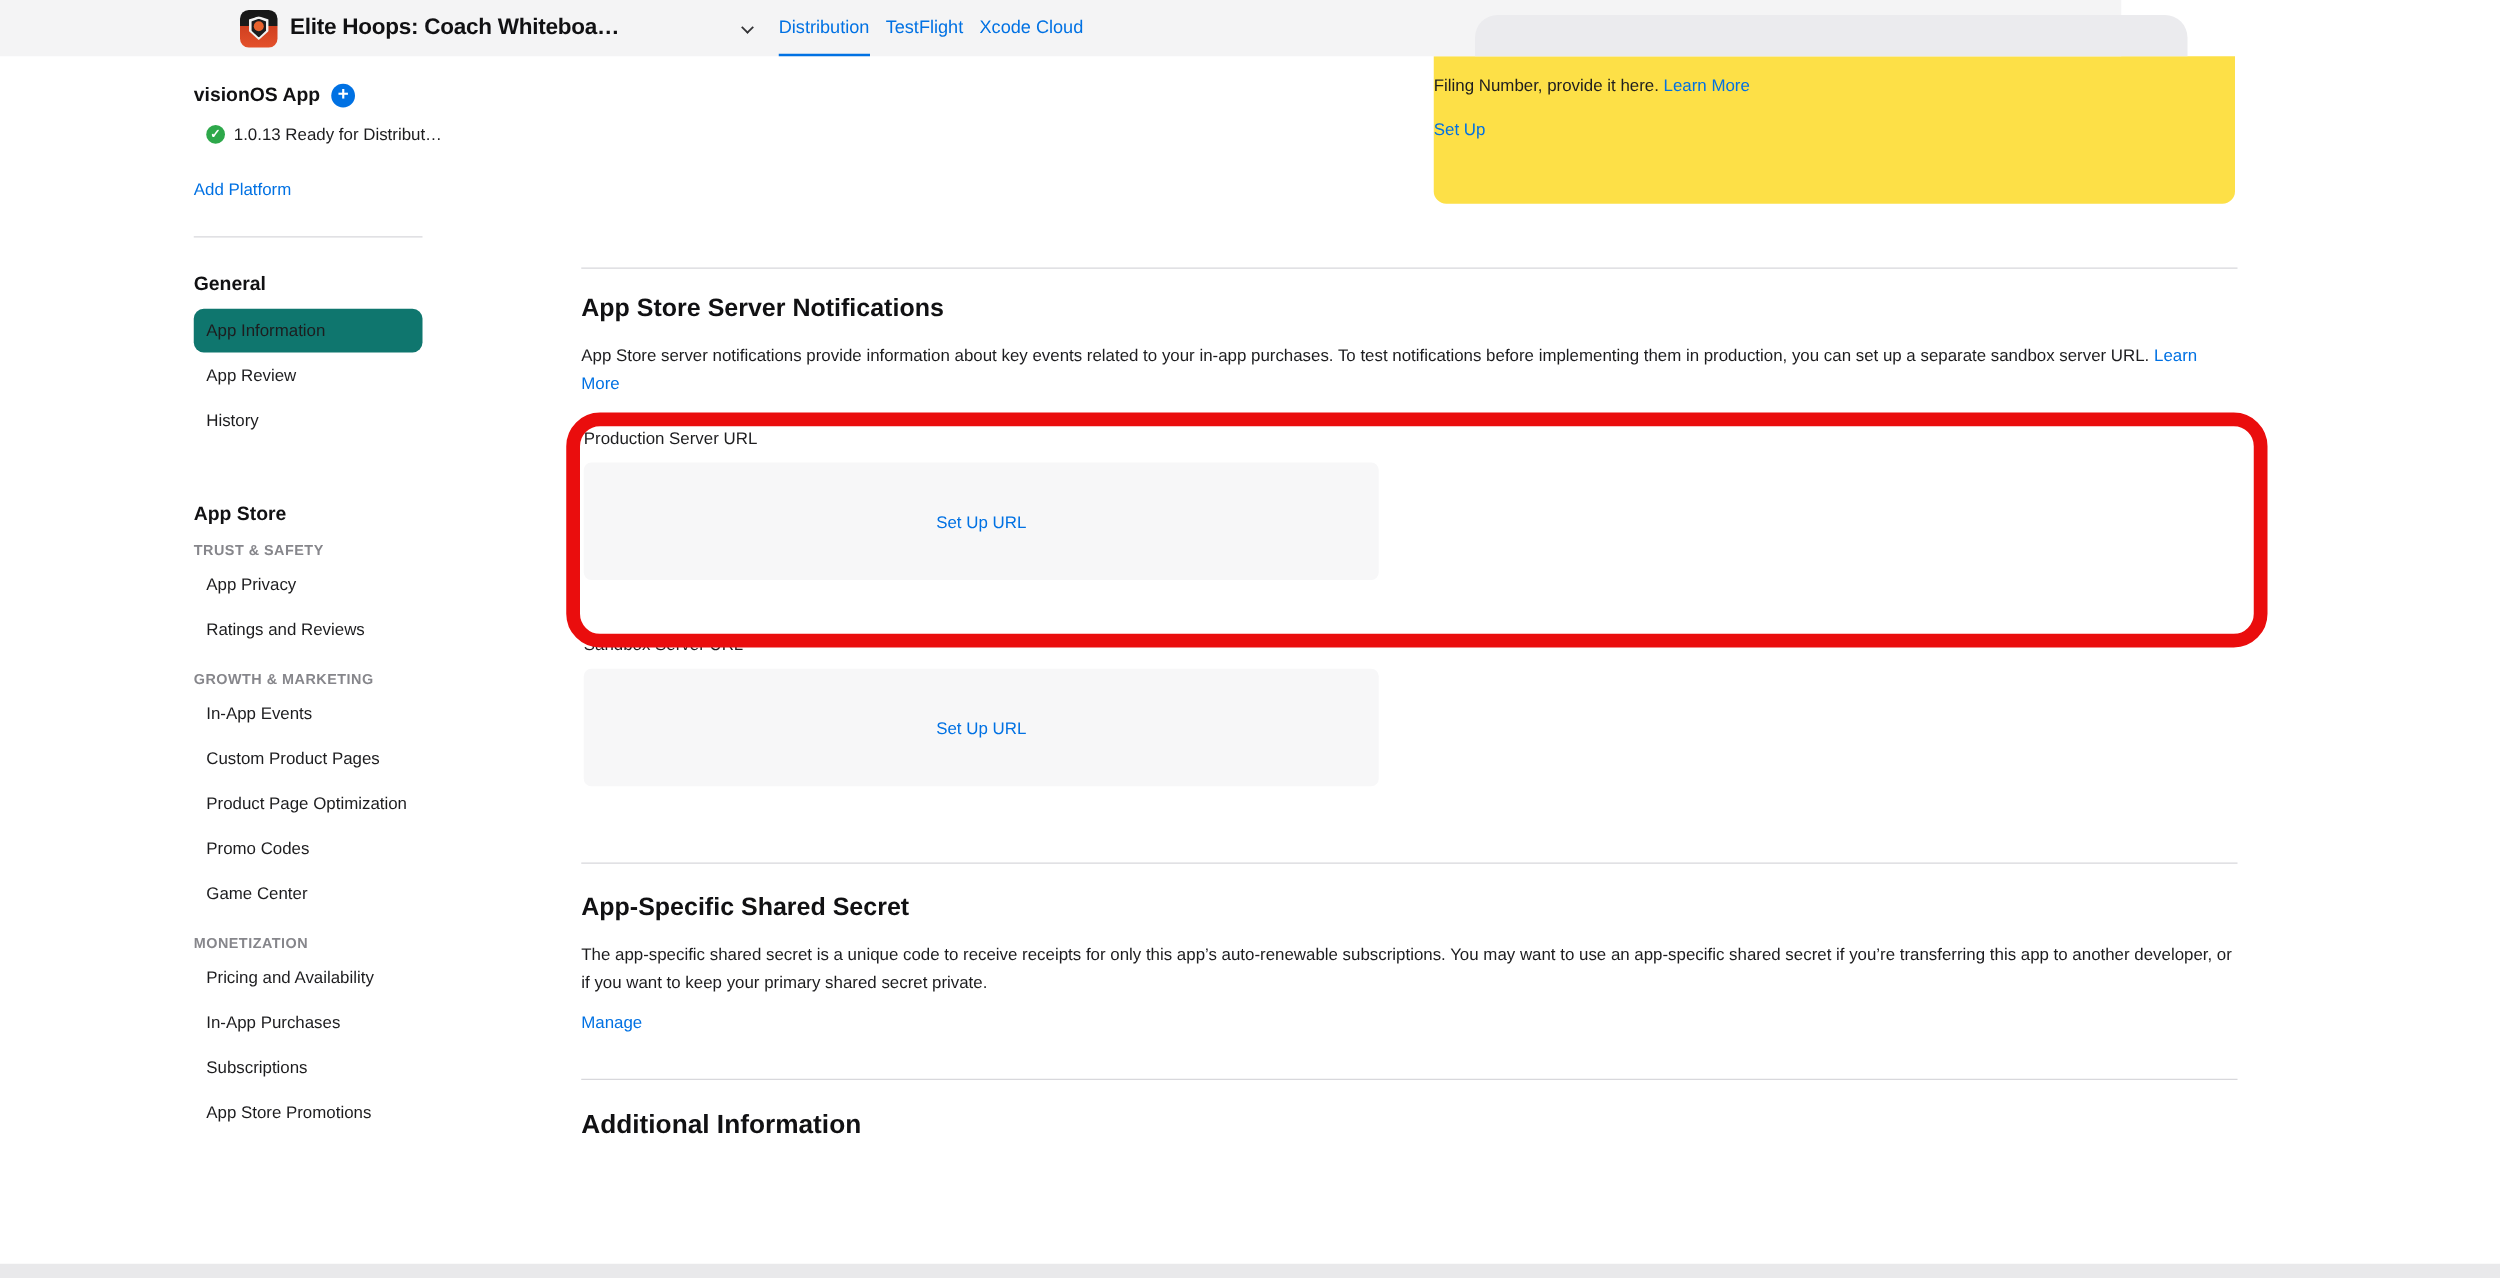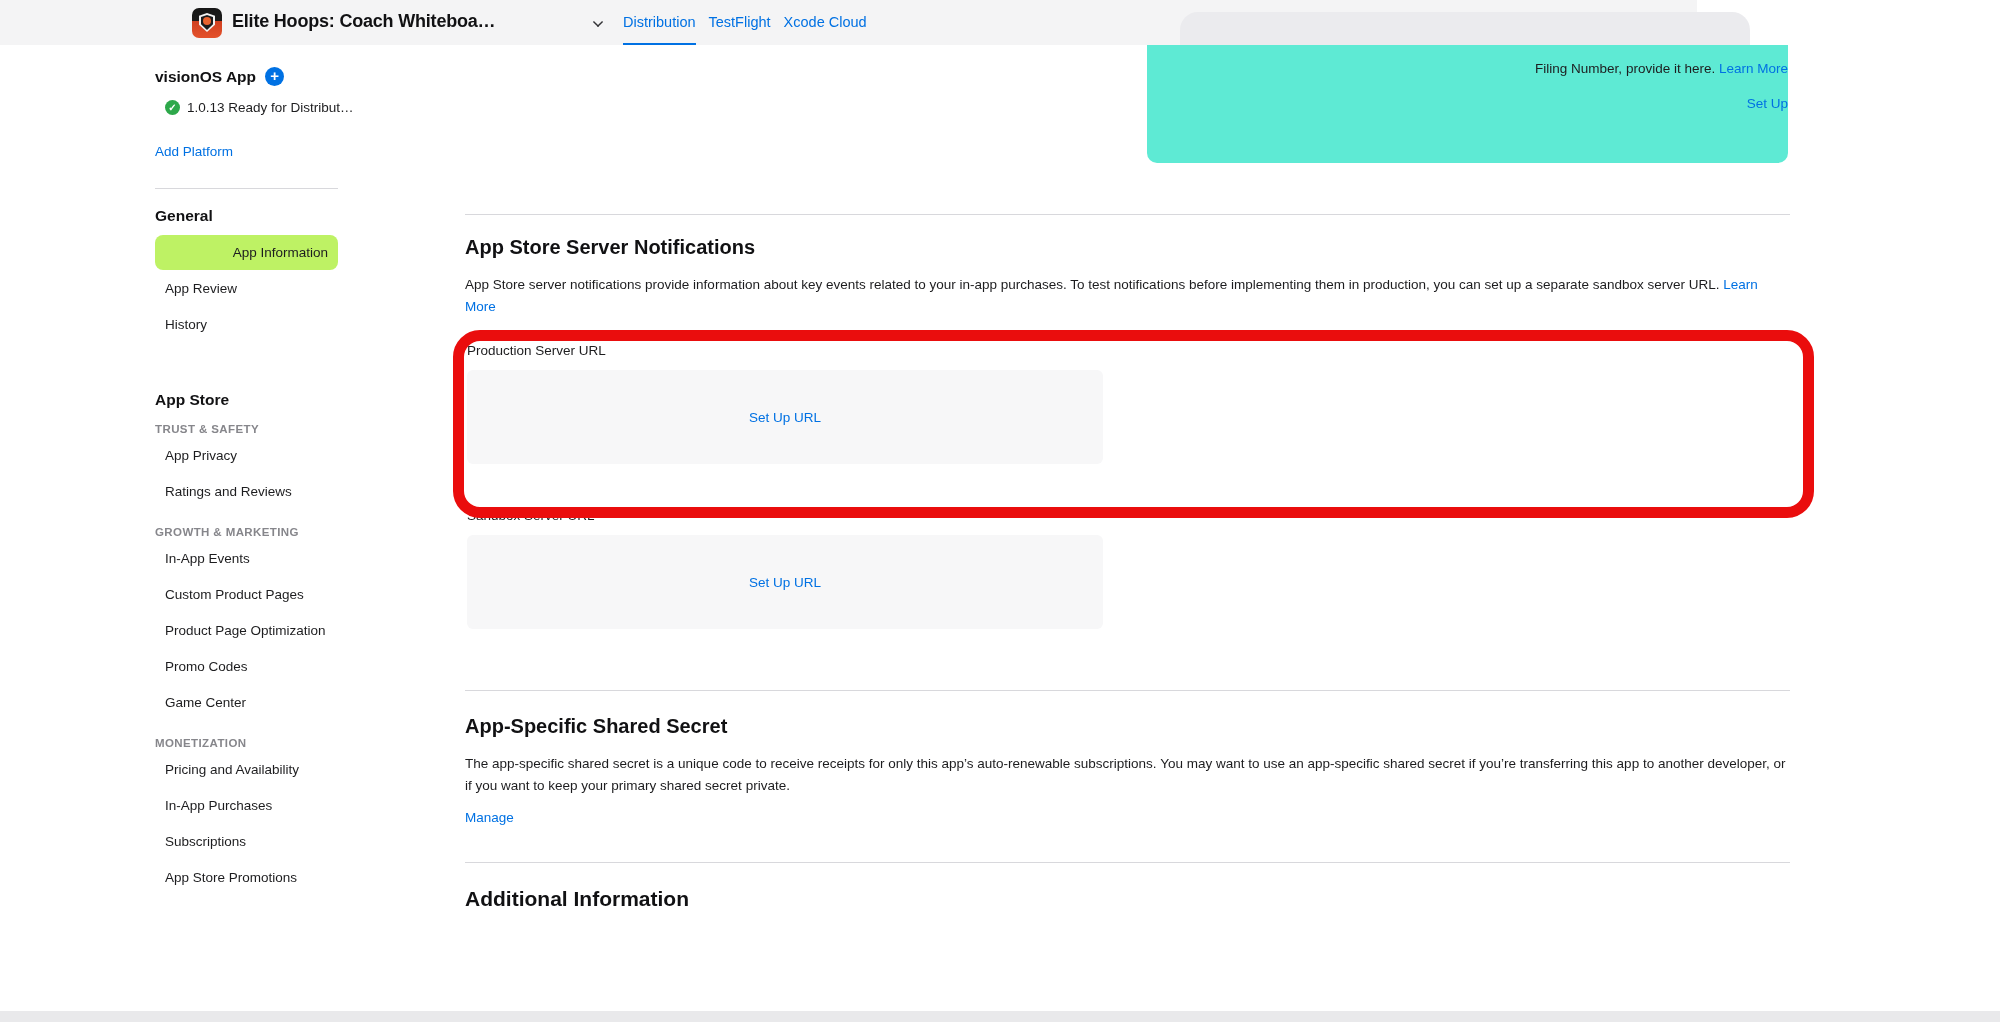--- a/index.html
+++ b/index.html
@@ -66,22 +66,22 @@
   }
   .tab {
     font-size: 14.5px; color: #0071e3; height: 45px; line-height: 45px;
     border-bottom: 2px solid transparent; cursor: pointer;
   }
   .tab.active { border-bottom-color: #0071e3; }
 
   
   .filing-card {
     position: absolute; left: 1147px; top: 45px; width: 641px; height: 118px;
-    background: #5eead4; border-radius: 0 0 10px 10px;
-    text-align: right; z-index: 5;
+    background: #fde047; border-radius: 0 0 10px 10px;
+    text-align: left; z-index: 5;
   }
   .filing-card .msg { margin-top: 16px; font-size: 13.5px; color: #1d1d1f; }
   .filing-card .msg a { color: #0071e3; }
   .filing-card .setup { margin-top: 20px; font-size: 13.5px; color: #0071e3; display: inline-block; }
 
   
   .sidebar { position: absolute; left: 155px; top: 45px; width: 183px; z-index: 10; }
   .platform-row { margin-top: 22px; display: flex; align-items: center; gap: 9px; }
   .platform-name { font-size: 15.5px; font-weight: 700; color: #111113; }
   .plus-badge {
@@ -92,27 +92,27 @@
   .version-row { margin-top: 14px; margin-left: 10px; display: flex; align-items: center; gap: 7px; }
   .check-badge {
     width: 15px; height: 15px; border-radius: 50%; background: #2da84a;
     color: #fff; font-size: 10px; font-weight: 700; line-height: 15px; text-align: center;
     flex: 0 0 15px;
   }
   .version-text { font-size: 13.5px; color: #1d1d1f; white-space: nowrap; }
   .add-platform { display: inline-block; margin-top: 29px; font-size: 13.5px; color: #0071e3; }
   .side-divider { margin-top: 28px; border-top: 1px solid #d8d8dc; width: 183px; }
   .group-title { font-size: 15.5px; font-weight: 700; color: #111113; }
-  .group-title.general { margin-top: 18px; }
+  .group-title.general { margin-top: 29px; }
   .group-title.appstore { margin-top: 49px; }
   .side-item {
     font-size: 13.5px; color: #1d1d1f; padding: 10px 10px; border-radius: 8px;
     margin-top: 1px; cursor: pointer; white-space: nowrap;
   }
-  .side-item.selected { background: #bef264; text-align: right; }
+  .side-item.selected { background: #0f766e; }
   .side-item.first { margin-top: 10px; }
   .sub-title {
     font-size: 11.5px; font-weight: 600; letter-spacing: 0.4px; color: #86868b;
     margin-top: 17px; margin-bottom: 3px;
   }
   .sub-title.first { margin-top: 14px; }
 
   
   .main { position: absolute; left: 465px; top: 45px; width: 1325px; }
   .main-divider { border-top: 1px solid #d8d8dc; width: 1325px; }

